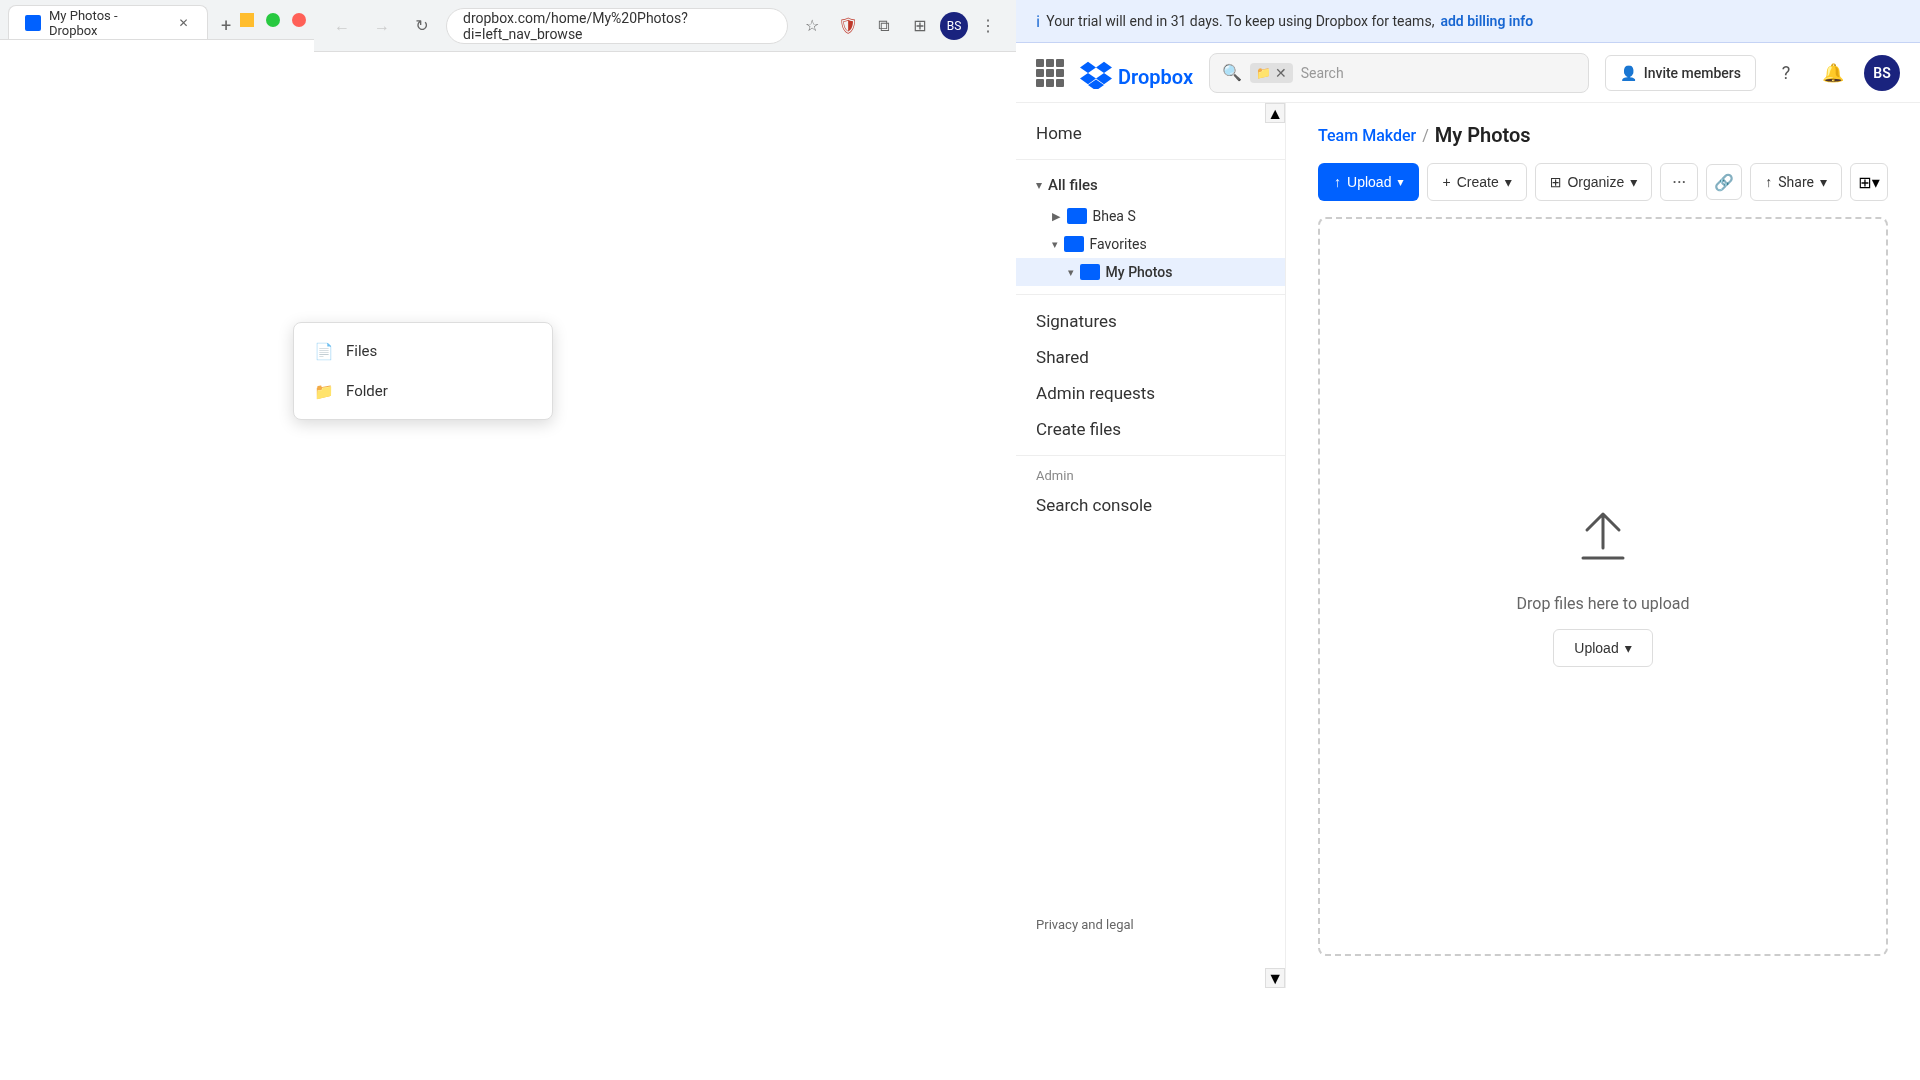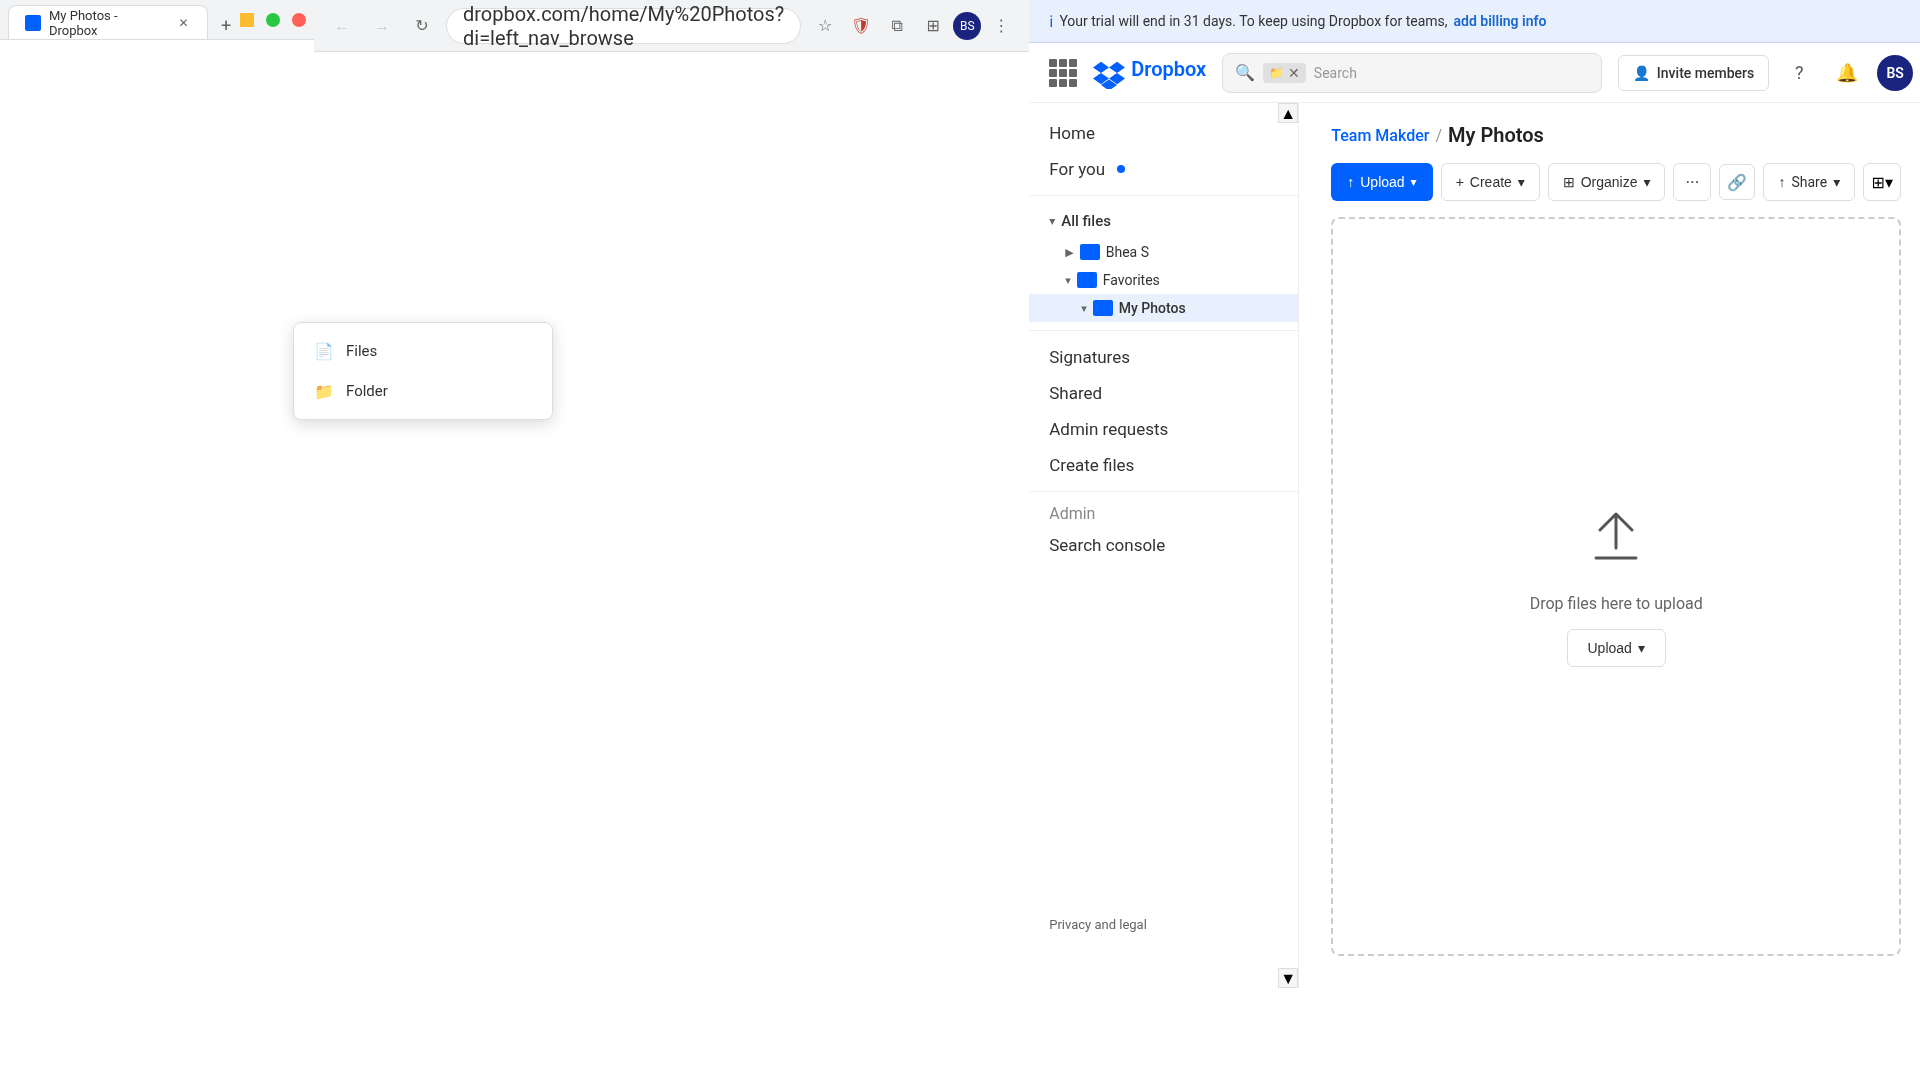--- a/index.html
+++ b/index.html
@@ -10,38 +10,38 @@
     .browser-titlebar { background: #f1f3f4; height: 40px; display: flex; align-items: center; padding: 0 8px; border-bottom: 1px solid #ddd; }
     .browser-tabs { display: flex; align-items: flex-end; height: 100%; }
     .browser-tab { background: #fff; border-radius: 8px 8px 0 0; padding: 0 16px; height: 34px; display: flex; align-items: center; gap: 8px; font-size: 13px; color: #333; border: 1px solid #ddd; border-bottom: none; min-width: 200px; }
     .browser-tab-icon { width: 16px; height: 16px; background: #0061ff; border-radius: 2px; flex-shrink: 0; }
     .browser-tab-close { margin-left: auto; width: 16px; height: 16px; display: flex; align-items: center; justify-content: center; border-radius: 50%; cursor: pointer; font-size: 12px; color: #666; }
     .new-tab-btn { width: 28px; height: 28px; display: flex; align-items: center; justify-content: center; border-radius: 50%; cursor: pointer; font-size: 18px; color: #666; margin-left: 4px; }
 
     .browser-toolbar { background: #f1f3f4; height: 52px; display: flex; align-items: center; padding: 0 12px; gap: 8px; border-bottom: 1px solid #ddd; }
     .nav-btn { width: 32px; height: 32px; display: flex; align-items: center; justify-content: center; border-radius: 50%; cursor: pointer; color: #666; font-size: 16px; }
     .nav-btn.disabled { color: #ccc; cursor: default; }
-    .address-bar { flex: 1; height: 36px; background: #fff; border: 1px solid #ddd; border-radius: 20px; display: flex; align-items: center; padding: 0 16px; font-size: 20px; color: #333; }
+    .address-bar { flex: 1; height: 36px; background: #fff; border: 1px solid #ddd; border-radius: 20px; display: flex; align-items: center; padding: 0 16px; font-size: 14px; color: #333; }
     .browser-actions { display: flex; gap: 4px; align-items: center; }
     .browser-action-btn { width: 32px; height: 32px; display: flex; align-items: center; justify-content: center; border-radius: 50%; cursor: pointer; color: #666; font-size: 16px; }
 
     
     .app { display: flex; flex-direction: column; height: calc(1080px - 92px); }
 
     
     .trial-banner { background: #e8f0fe; padding: 10px 20px; font-size: 14px; color: #333; display: flex; align-items: center; gap: 6px; border-bottom: 1px solid #c5d3f5; }
     .trial-banner .info-icon { color: #1967d2; font-size: 16px; }
     .trial-link { color: #1967d2; font-weight: 600; cursor: pointer; text-decoration: none; }
 
     
     .app-header { height: 60px; display: flex; align-items: center; padding: 0 20px; border-bottom: 1px solid #eee; gap: 16px; }
     .header-left { display: flex; align-items: center; gap: 16px; }
     .grid-icon { width: 28px; height: 28px; display: grid; grid-template-columns: repeat(3,8px); grid-template-rows: repeat(3,8px); gap: 2px; cursor: pointer; }
     .grid-dot { background: #666; border-radius: 1px; }
-    .logo { display: flex; align-items: flex-start; gap: 6px; cursor: pointer; }
+    .logo { display: flex; align-items: flex-end; gap: 6px; cursor: pointer; }
     .logo-icon { width: 32px; height: 32px; }
     .logo-text { font-size: 20px; font-weight: 600; color: #0061ff; }
     .search-bar { flex: 1; max-width: 700px; height: 40px; background: #f5f5f5; border: 1px solid #ddd; border-radius: 8px; display: flex; align-items: center; padding: 0 12px; gap: 8px; }
     .search-icon { color: #666; font-size: 16px; }
     .search-folder-tag { background: #e0e0e0; border-radius: 4px; padding: 2px 6px; font-size: 12px; display: flex; align-items: center; gap: 4px; }
     .search-clear { color: #666; cursor: pointer; font-size: 14px; }
     .search-input-fake { flex: 1; font-size: 14px; color: #999; }
     .header-right { margin-left: auto; display: flex; align-items: center; gap: 12px; }
     .invite-btn { height: 36px; padding: 0 14px; border: 1px solid #ddd; border-radius: 6px; display: flex; align-items: center; gap: 6px; cursor: pointer; font-size: 14px; font-weight: 500; color: #333; background: #fff; }
     .header-icon-btn { width: 36px; height: 36px; display: flex; align-items: center; justify-content: center; border-radius: 50%; cursor: pointer; color: #555; font-size: 18px; }
@@ -188,24 +188,20 @@
       <div class="sidebar">
         <div style="position: absolute; right: 0; top: 0; width: 20px; height: 100%; display: flex; flex-direction: column; justify-content: space-between; pointer-events: none;">
           <div style="width: 20px; height: 20px; background: #f5f5f5; border: 1px solid #ddd; display: flex; align-items: center; justify-content: center; cursor:pointer; pointer-events: all;">▲</div>
           <div style="width: 20px; height: 20px; background: #f5f5f5; border: 1px solid #ddd; display: flex; align-items: center; justify-content: center; cursor:pointer; pointer-events: all;">▼</div>
         </div>
 
         <div class="sidebar-nav">
           <div class="nav-item">
             <span>Home</span>
           </div>
-          <div class="nav-item">
-            <span>For you</span>
-            <span class="dot"></span>
-          </div>
 
           <div class="nav-divider"></div>
 
           <div class="nav-section-header">
             <span class="chevron">▾</span>
             <span>All files</span>
           </div>
 
           <div class="nav-tree-item">
             <span class="item-chevron">▶</span>
@@ -233,21 +229,21 @@
           </div>
           <div class="nav-item">
             <span>Admin requests</span>
           </div>
           <div class="nav-item">
             <span>Create files</span>
           </div>
 
           <div class="nav-divider"></div>
 
-          <div class="nav-item" style="font-size:16px; color:#888; padding: 4px 20px;">
+          <div class="nav-item" style="font-size:13px; color:#888; padding: 4px 20px;">
             <span>Admin</span>
           </div>
           <div class="nav-item">
             <span>Search console</span>
           </div>
         </div>
 
         <div class="sidebar-bottom">
           <div class="sidebar-bottom-link">Privacy and legal</div>
         </div>

